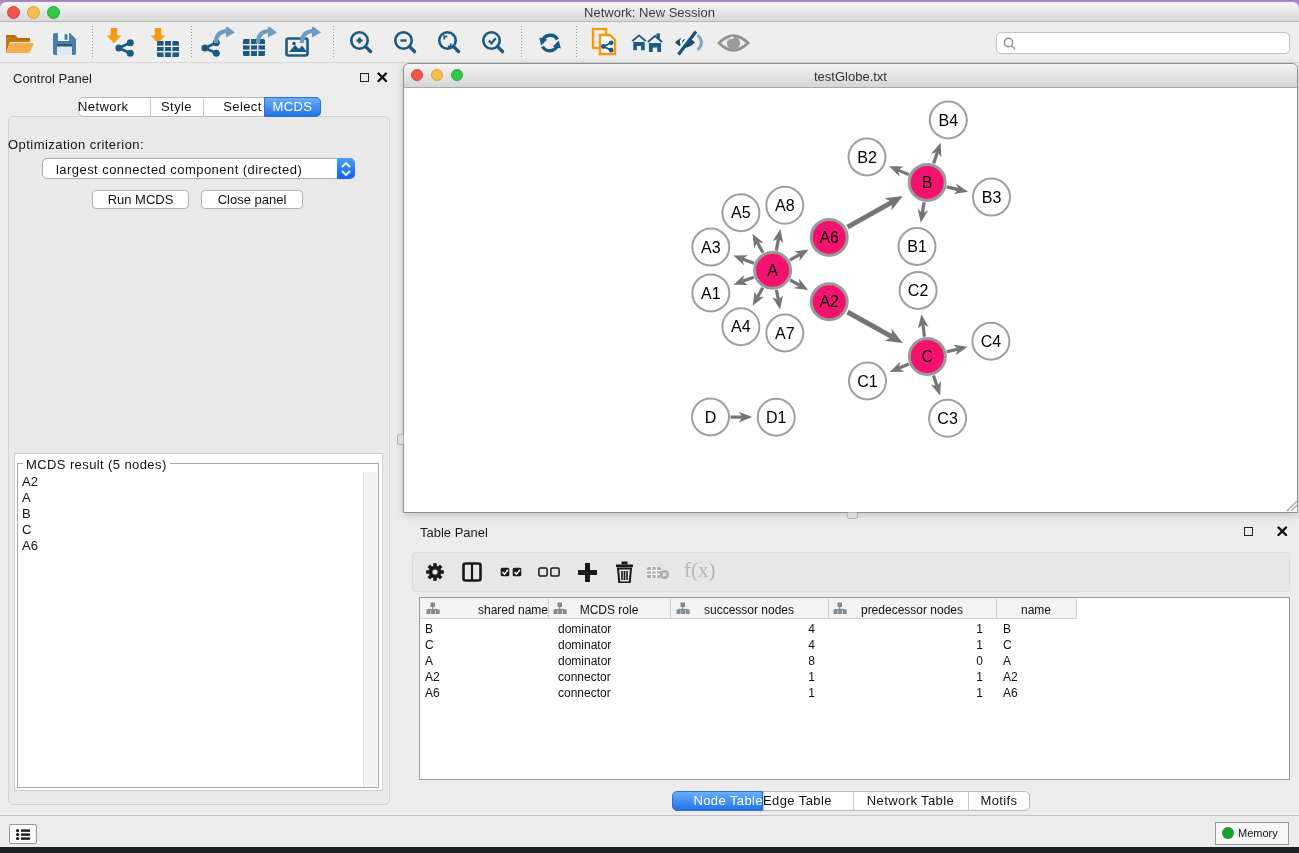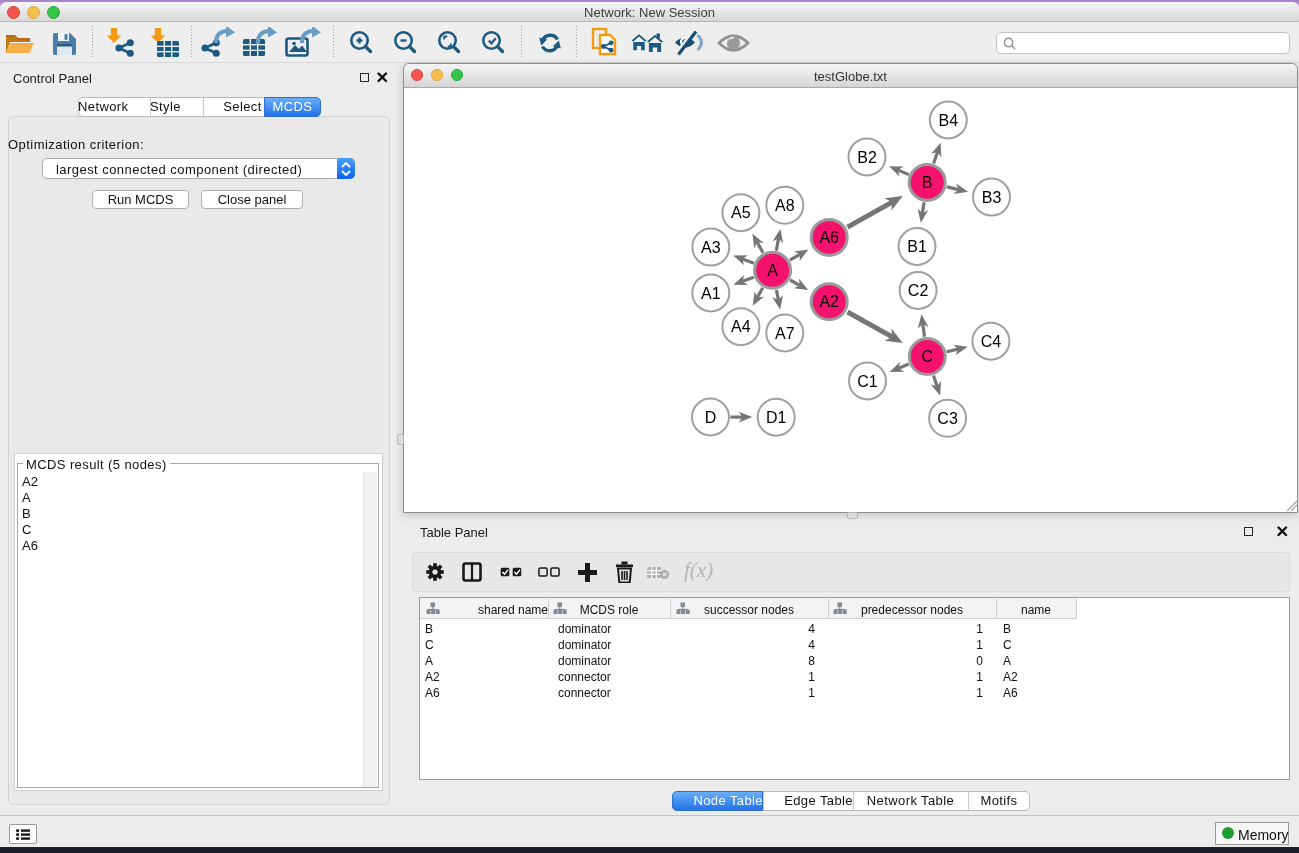--- a/index.html
+++ b/index.html
@@ -137,21 +137,21 @@
   </svg>
 <div class="txt" style="left:13px;top:71px;font-size:13px;color:#1c1c1c">Control Panel</div>
 <div class="abs" style="left:360px;top:73px;width:9px;height:9px;border:1.5px solid #222"></div>
 <svg style="position:absolute;left:377px;top:72px" width="11" height="11" viewBox="0 0 11 11">
     <path d="M1.5 1.5 L9 9 M9 1.5 L1.5 9" stroke="#111" stroke-width="2.4" stroke-linecap="round"></path>
   </svg>
 <div class="abs" style="left:8px;top:116px;width:382px;height:689px;background:#e9e9e9;border:1px solid #d2d2d2;border-radius:5px"></div>
 <div class="abs" style="left:78px;top:97px;width:243px;height:20px;background:#fff;border:1px solid #b9b9b9;border-radius:5px"></div>
 <div class="txt" style="left:78px;top:99px;width:72px;font-size:13px;letter-spacing:0.4px;color:#111">Network</div>
 <div class="abs" style="left:150px;top:98px;width:1px;height:18px;background:#c8c8c8"></div>
-<div class="txt" style="left:150px;top:99px;width:53px;text-align:left;font-size:13px;letter-spacing:0.4px;color:#111">Style</div>
+<div class="txt" style="left:150px;top:99px;width:53px;text-align:center;font-size:13px;letter-spacing:0.4px;color:#111">Style</div>
 <div class="abs" style="left:203px;top:98px;width:1px;height:18px;background:#c8c8c8"></div>
 <div class="txt" style="left:203px;top:99px;width:79px;text-align:center;font-size:13px;letter-spacing:0.4px;color:#111">Select</div>
 <div class="abs" style="left:264px;top:97px;width:57px;height:20px;background:linear-gradient(#6aaef8,#2173e8);border:1px solid #2e6fd0;border-radius:0 5px 5px 0"></div>
 <div class="txt" style="left:264px;top:99px;width:57px;text-align:center;font-size:13px;letter-spacing:0.4px;color:#fff">MCDS</div>
 <div class="txt" style="left:8px;top:137px;width:382px;font-size:13px;letter-spacing:0.45px;color:#111">Optimization criterion:</div>
 <div class="abs" style="left:42px;top:158px;width:311px;height:21px;background:#fff;border:1px solid #ababab;border-radius:5px"></div>
 <div class="txt" style="left:56px;top:162px;font-size:13px;letter-spacing:0.45px;color:#111">largest connected component (directed)</div>
 <div class="abs" style="left:337px;top:158px;width:18px;height:21px;background:linear-gradient(#47a0f6,#0d62f0);border-radius:0 5px 5px 0"></div>
 <svg style="position:absolute;left:340px;top:162px" width="12" height="14" viewBox="0 0 12 14">
     <path d="M2 5 L6 1 L10 5" stroke="#fff" stroke-width="1.8" fill="none"></path>
@@ -311,21 +311,21 @@
   </svg>
 <svg style="position:absolute;left:647px;top:566px" width="22" height="13" viewBox="0 0 22 13">
     <rect x="0" y="1" width="14" height="11" rx="1.5" fill="#adadad"></rect>
     <line x1="0" y1="4.7" x2="14" y2="4.7" stroke="#fff" stroke-width="1.3"></line>
     <line x1="4.7" y1="1" x2="4.7" y2="12" stroke="#fff" stroke-width="1.3"></line>
     <line x1="0" y1="8.3" x2="14" y2="8.3" stroke="#fff" stroke-width="1.3"></line>
     <line x1="9.3" y1="1" x2="9.3" y2="12" stroke="#fff" stroke-width="1.3"></line>
     <circle cx="17.5" cy="8.5" r="4.5" fill="#adadad"></circle>
     <path d="M15.7 6.7 l3.6 3.6 M19.3 6.7 l-3.6 3.6" stroke="#e7e7e7" stroke-width="1.3"></path>
   </svg>
-<div class="txt" style="left:684px;top:558px;font-size:21px;font-style:italic;color:#b5b5b5;font-family:'Liberation Serif',serif">f(x)</div>
+<div class="txt" style="left:684px;top:558px;font-size:21px;color:#b5b5b5;font-family:'Liberation Serif',serif">f(x)</div>
 <div class="abs" style="left:419px;top:597px;width:871px;height:183px;background:#fff;border:1px solid #9c9c9c"></div>
 <div class="abs" style="left:420px;top:598px;width:656px;height:21px;background:#f3f3f3;border-bottom:1px solid #cfcfcf"></div>
 <svg style="position:absolute;left:426px;top:602px" width="14" height="13" viewBox="0 0 14 13">
     <rect x="4.5" y="0.5" width="4.5" height="4.5" fill="#808b94"></rect>
     <line x1="6.7" y1="5.0" x2="6.7" y2="7.5" stroke="#808b94" stroke-width="1.2"></line>
     <line x1="2.0" y1="7.5" x2="11.5" y2="7.5" stroke="#808b94" stroke-width="1.2"></line>
     <rect x="0.5" y="7.5" width="4" height="4.5" fill="#808b94"></rect>
     <rect x="5.1" y="7.5" width="4" height="4.5" fill="#808b94"></rect>
     <rect x="9.7" y="7.5" width="4" height="4.5" fill="#808b94"></rect>
   </svg>
@@ -385,29 +385,29 @@
 <div class="txt" style="left:1003px;top:670px;font-size:12px;color:#111">A2</div>
 <div class="txt" style="left:425px;top:686px;font-size:12px;color:#111">A6</div>
 <div class="txt" style="left:558px;top:686px;font-size:12px;color:#111">connector</div>
 <div class="txt" style="left:700px;top:686px;width:115px;text-align:right;font-size:12px;color:#111">1</div>
 <div class="txt" style="left:870px;top:686px;width:113px;text-align:right;font-size:12px;color:#111">1</div>
 <div class="txt" style="left:1003px;top:686px;font-size:12px;color:#111">A6</div>
 <div class="abs" style="left:672px;top:791px;width:358px;height:20px;background:#fff;border:1px solid #b9b9b9;border-radius:5px"></div>
 <div class="abs" style="left:672px;top:791px;width:91px;height:20px;background:linear-gradient(#6aaef8,#2173e8);border:1px solid #2e6fd0;border-radius:5px 0 0 5px"></div>
 <div class="txt" style="left:672px;top:793px;width:91px;text-align:right;font-size:13px;letter-spacing:0.4px;color:#fff">Node Table</div>
 <div class="abs" style="left:763px;top:792px;width:1px;height:18px;background:#c8c8c8"></div>
-<div class="txt" style="left:763px;top:793px;width:90px;text-align:right;font-size:13px;letter-spacing:0.4px;color:#111">Edge Table</div>
+<div class="txt" style="left:763px;top:793px;width:90px;text-align:left;font-size:13px;letter-spacing:0.4px;color:#111">Edge Table</div>
 <div class="abs" style="left:853px;top:792px;width:1px;height:18px;background:#c8c8c8"></div>
 <div class="txt" style="left:853px;top:793px;width:115px;text-align:center;font-size:13px;letter-spacing:0.4px;color:#111">Network Table</div>
 <div class="abs" style="left:968px;top:792px;width:1px;height:18px;background:#c8c8c8"></div>
 <div class="txt" style="left:968px;top:793px;width:62px;text-align:center;font-size:13px;letter-spacing:0.4px;color:#111">Motifs</div>
 <div class="abs" style="left:0;top:815px;width:1299px;height:1px;background:#c2c2c2"></div>
 <div class="abs" style="left:9px;top:824px;width:28px;height:20px;background:#fbfbfb;border:1px solid #989898;border-radius:2px"></div>
 <svg style="position:absolute;left:16px;top:829px" width="14" height="11" viewBox="0 0 14 11">
     <circle cx="1.6" cy="1.6" r="1.6" fill="#1a1a1a"></circle>
     <rect x="5" y="0.4" width="9" height="2.4" fill="#1a1a1a"></rect>
     <circle cx="1.6" cy="5.6" r="1.6" fill="#1a1a1a"></circle>
     <rect x="5" y="4.4" width="9" height="2.4" fill="#1a1a1a"></rect>
     <circle cx="1.6" cy="9.6" r="1.6" fill="#1a1a1a"></circle>
     <rect x="5" y="8.4" width="9" height="2.4" fill="#1a1a1a"></rect>
   </svg>
 <div class="abs" style="left:1215px;top:822px;width:74px;height:23px;background:#f6f6f6;border:1px solid #9a9a9a"></div>
 <div class="abs" style="left:1222px;top:827px;width:12px;height:12px;border-radius:50%;background:#1d9e33"></div>
-<div class="txt" style="left:1238px;top:827px;font-size:14px;color:#111">Memory</div>
+<div class="txt" style="left:1238px;top:827px;font-size:11px;color:#111">Memory</div>
 </body></html>

